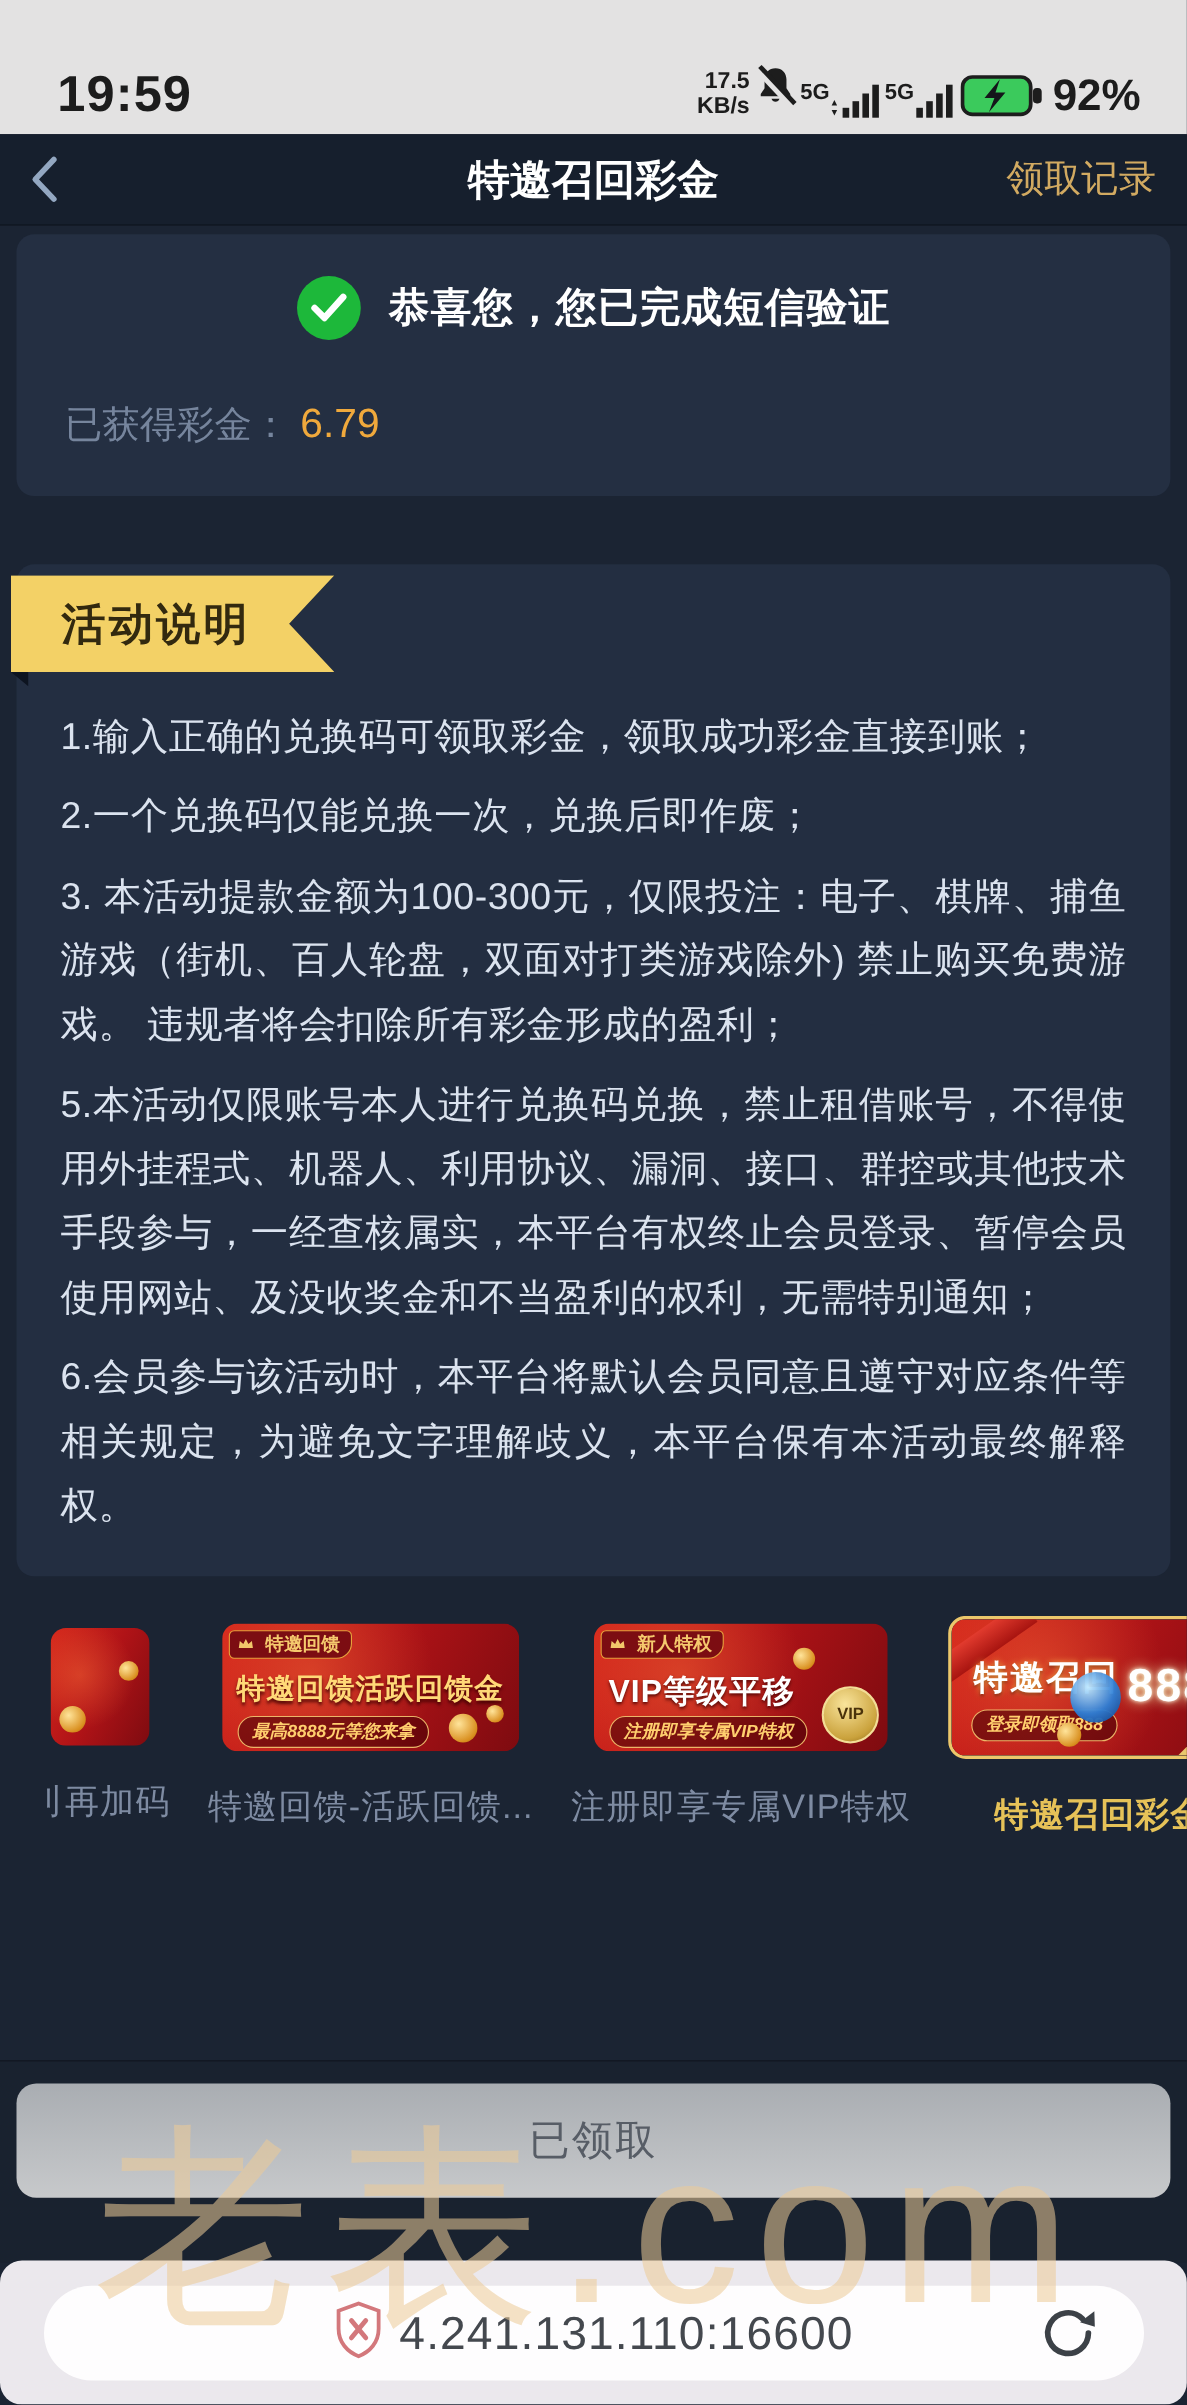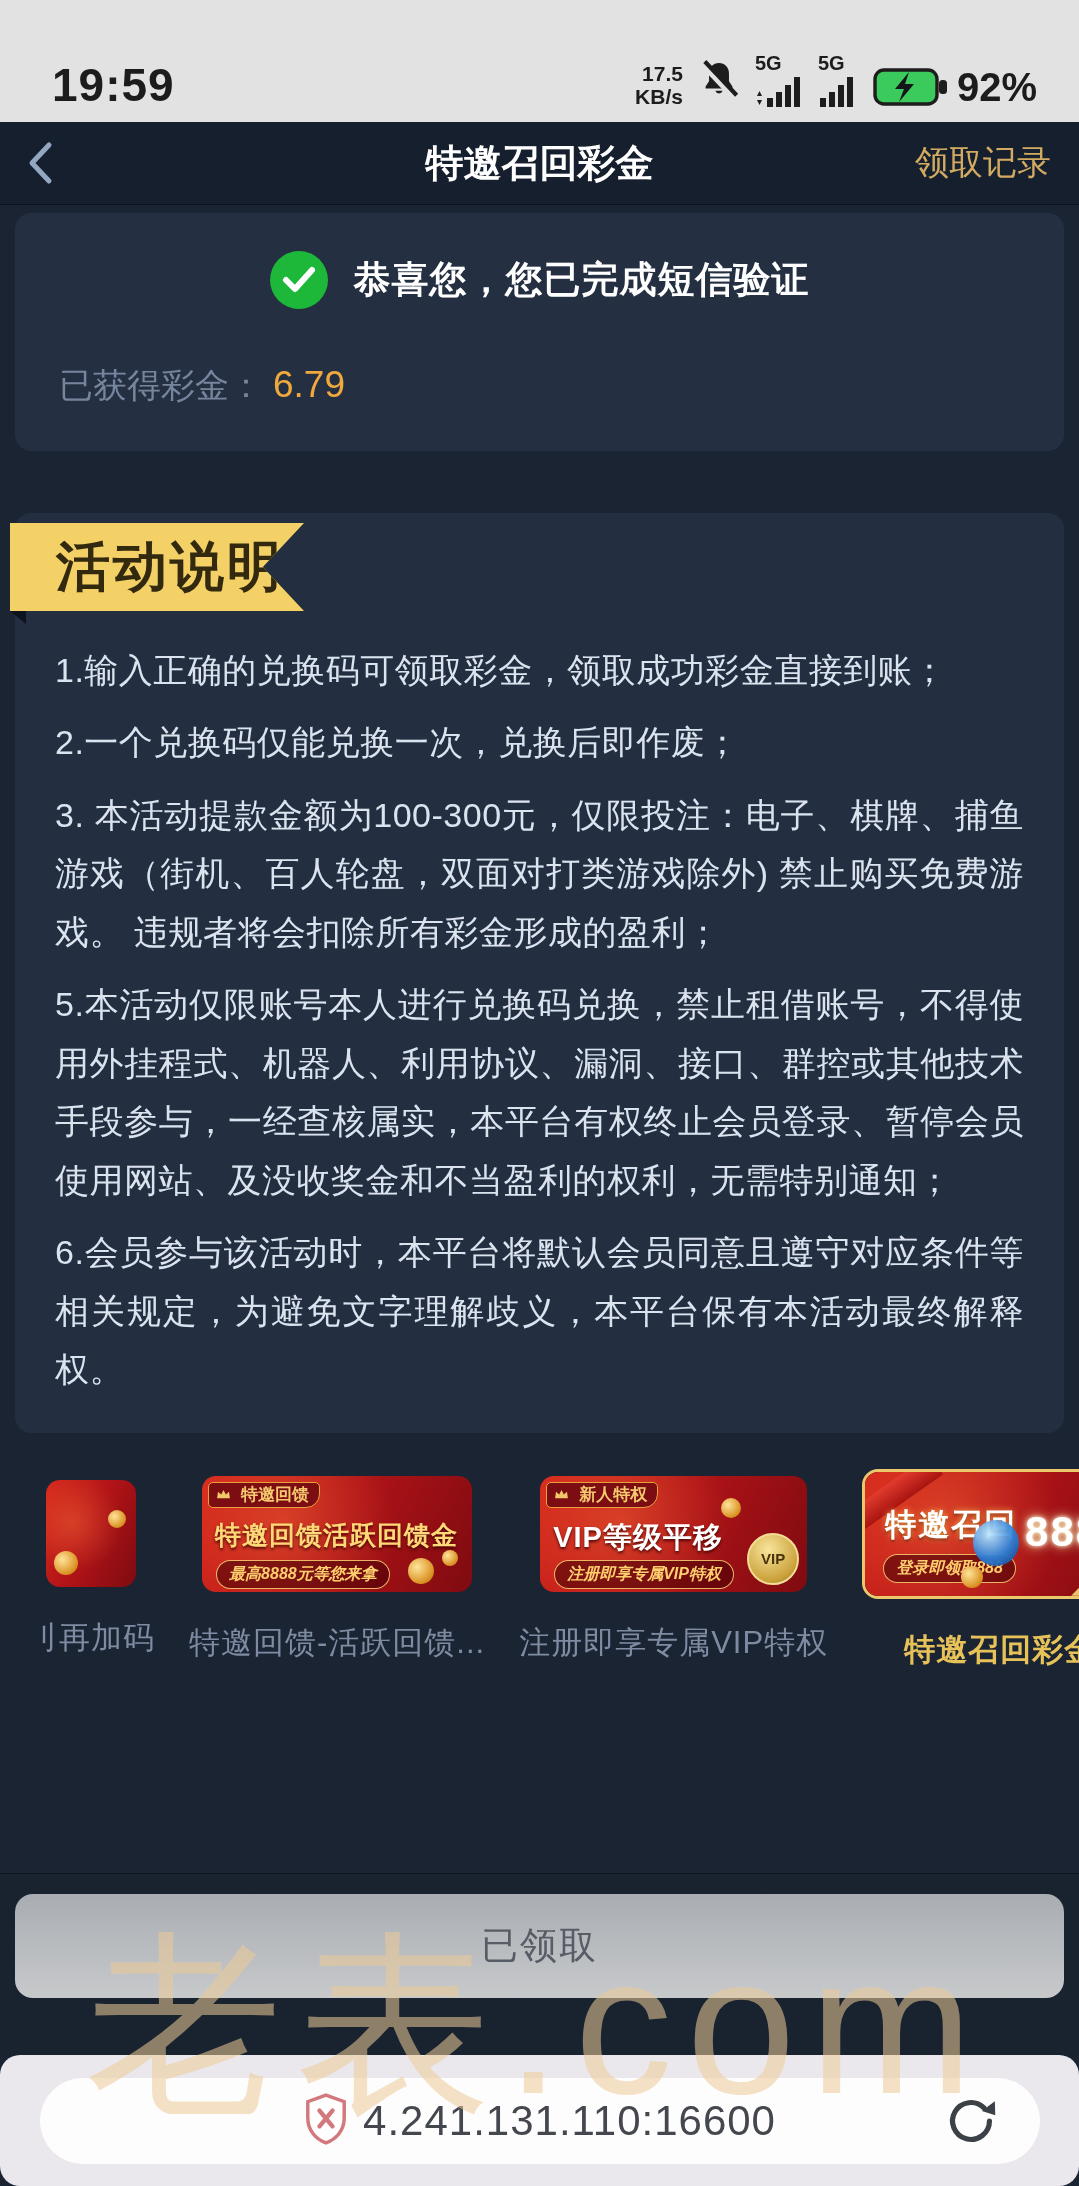--- a/index.html
+++ b/index.html
@@ -9,23 +9,23 @@
     font-family:"Liberation Sans","DejaVu Sans",sans-serif;
     -webkit-font-smoothing:antialiased;
   }
   
   .statusbar{
     height:122px;background:#e3e2e2;color:#1c1c1c;
     display:flex;align-items:flex-end;justify-content:space-between;
     padding:0 42px 14px 52px;box-sizing:border-box;
   }
   .time{font-size:46px;font-weight:600;letter-spacing:1px;line-height:1;}
-  .status-right{display:flex;align-items:flex-end;gap:13px;}
+  .status-right{display:flex;align-items:flex-end;}
   .kbps{font-size:21px;font-weight:700;text-align:right;line-height:23px;}
-  .sig{display:flex;flex-direction:column;align-items:flex-start;line-height:1;justify-content:center;}
+  .sig{display:flex;flex-direction:row;align-items:flex-start;line-height:1;justify-content:center;}
   .sig-label{font-size:20px;font-weight:700;margin-bottom:1px;}
   .battery-wrap{display:flex;align-items:center;gap:8px;}
   .batt-pct{font-size:40px;font-weight:600;line-height:1;}
   
   .header{
     height:82px;background:#161f2d;position:relative;
     display:flex;align-items:center;justify-content:center;
     border-bottom:1px solid #0e141e;
   }
   .back-btn{position:absolute;left:26px;top:18px;width:40px;height:46px;display:flex;align-items:center;}
@@ -45,21 +45,21 @@
   .amount-row{margin-top:54px;font-size:34px;color:#76859d;display:flex;align-items:baseline;}
   .amount-value{color:#f0a93c;font-size:37px;margin-left:10px;font-weight:500;}
   .rules-card{
     margin:62px 15px 0;background:#232e41;border-radius:16px;position:relative;
     padding:128px 40px 34px;box-sizing:border-box;
   }
   .ribbon{
     position:absolute;top:10px;left:-5px;width:294px;height:88px;background:#f3d166;
     clip-path:polygon(0 0,100% 0,86% 50%,100% 100%,0 100%);
     display:flex;align-items:center;padding-left:46px;box-sizing:border-box;
-    font-size:54px;font-weight:700;color:#32290f;letter-spacing:3px;
+    font-size:40px;font-weight:700;color:#32290f;letter-spacing:3px;
   }
   .ribbon-fold{
     position:absolute;left:-5px;top:98px;width:16px;height:13px;background:#0d1420;
     clip-path:polygon(0 0,100% 0,100% 100%);
   }
   .rule-item{
     color:#dbe3ef;font-size:34px;line-height:1.72;margin-bottom:14px;text-align:justify;
     letter-spacing:0.5px;
   }
   .rule-item:last-child{margin-bottom:0;}

